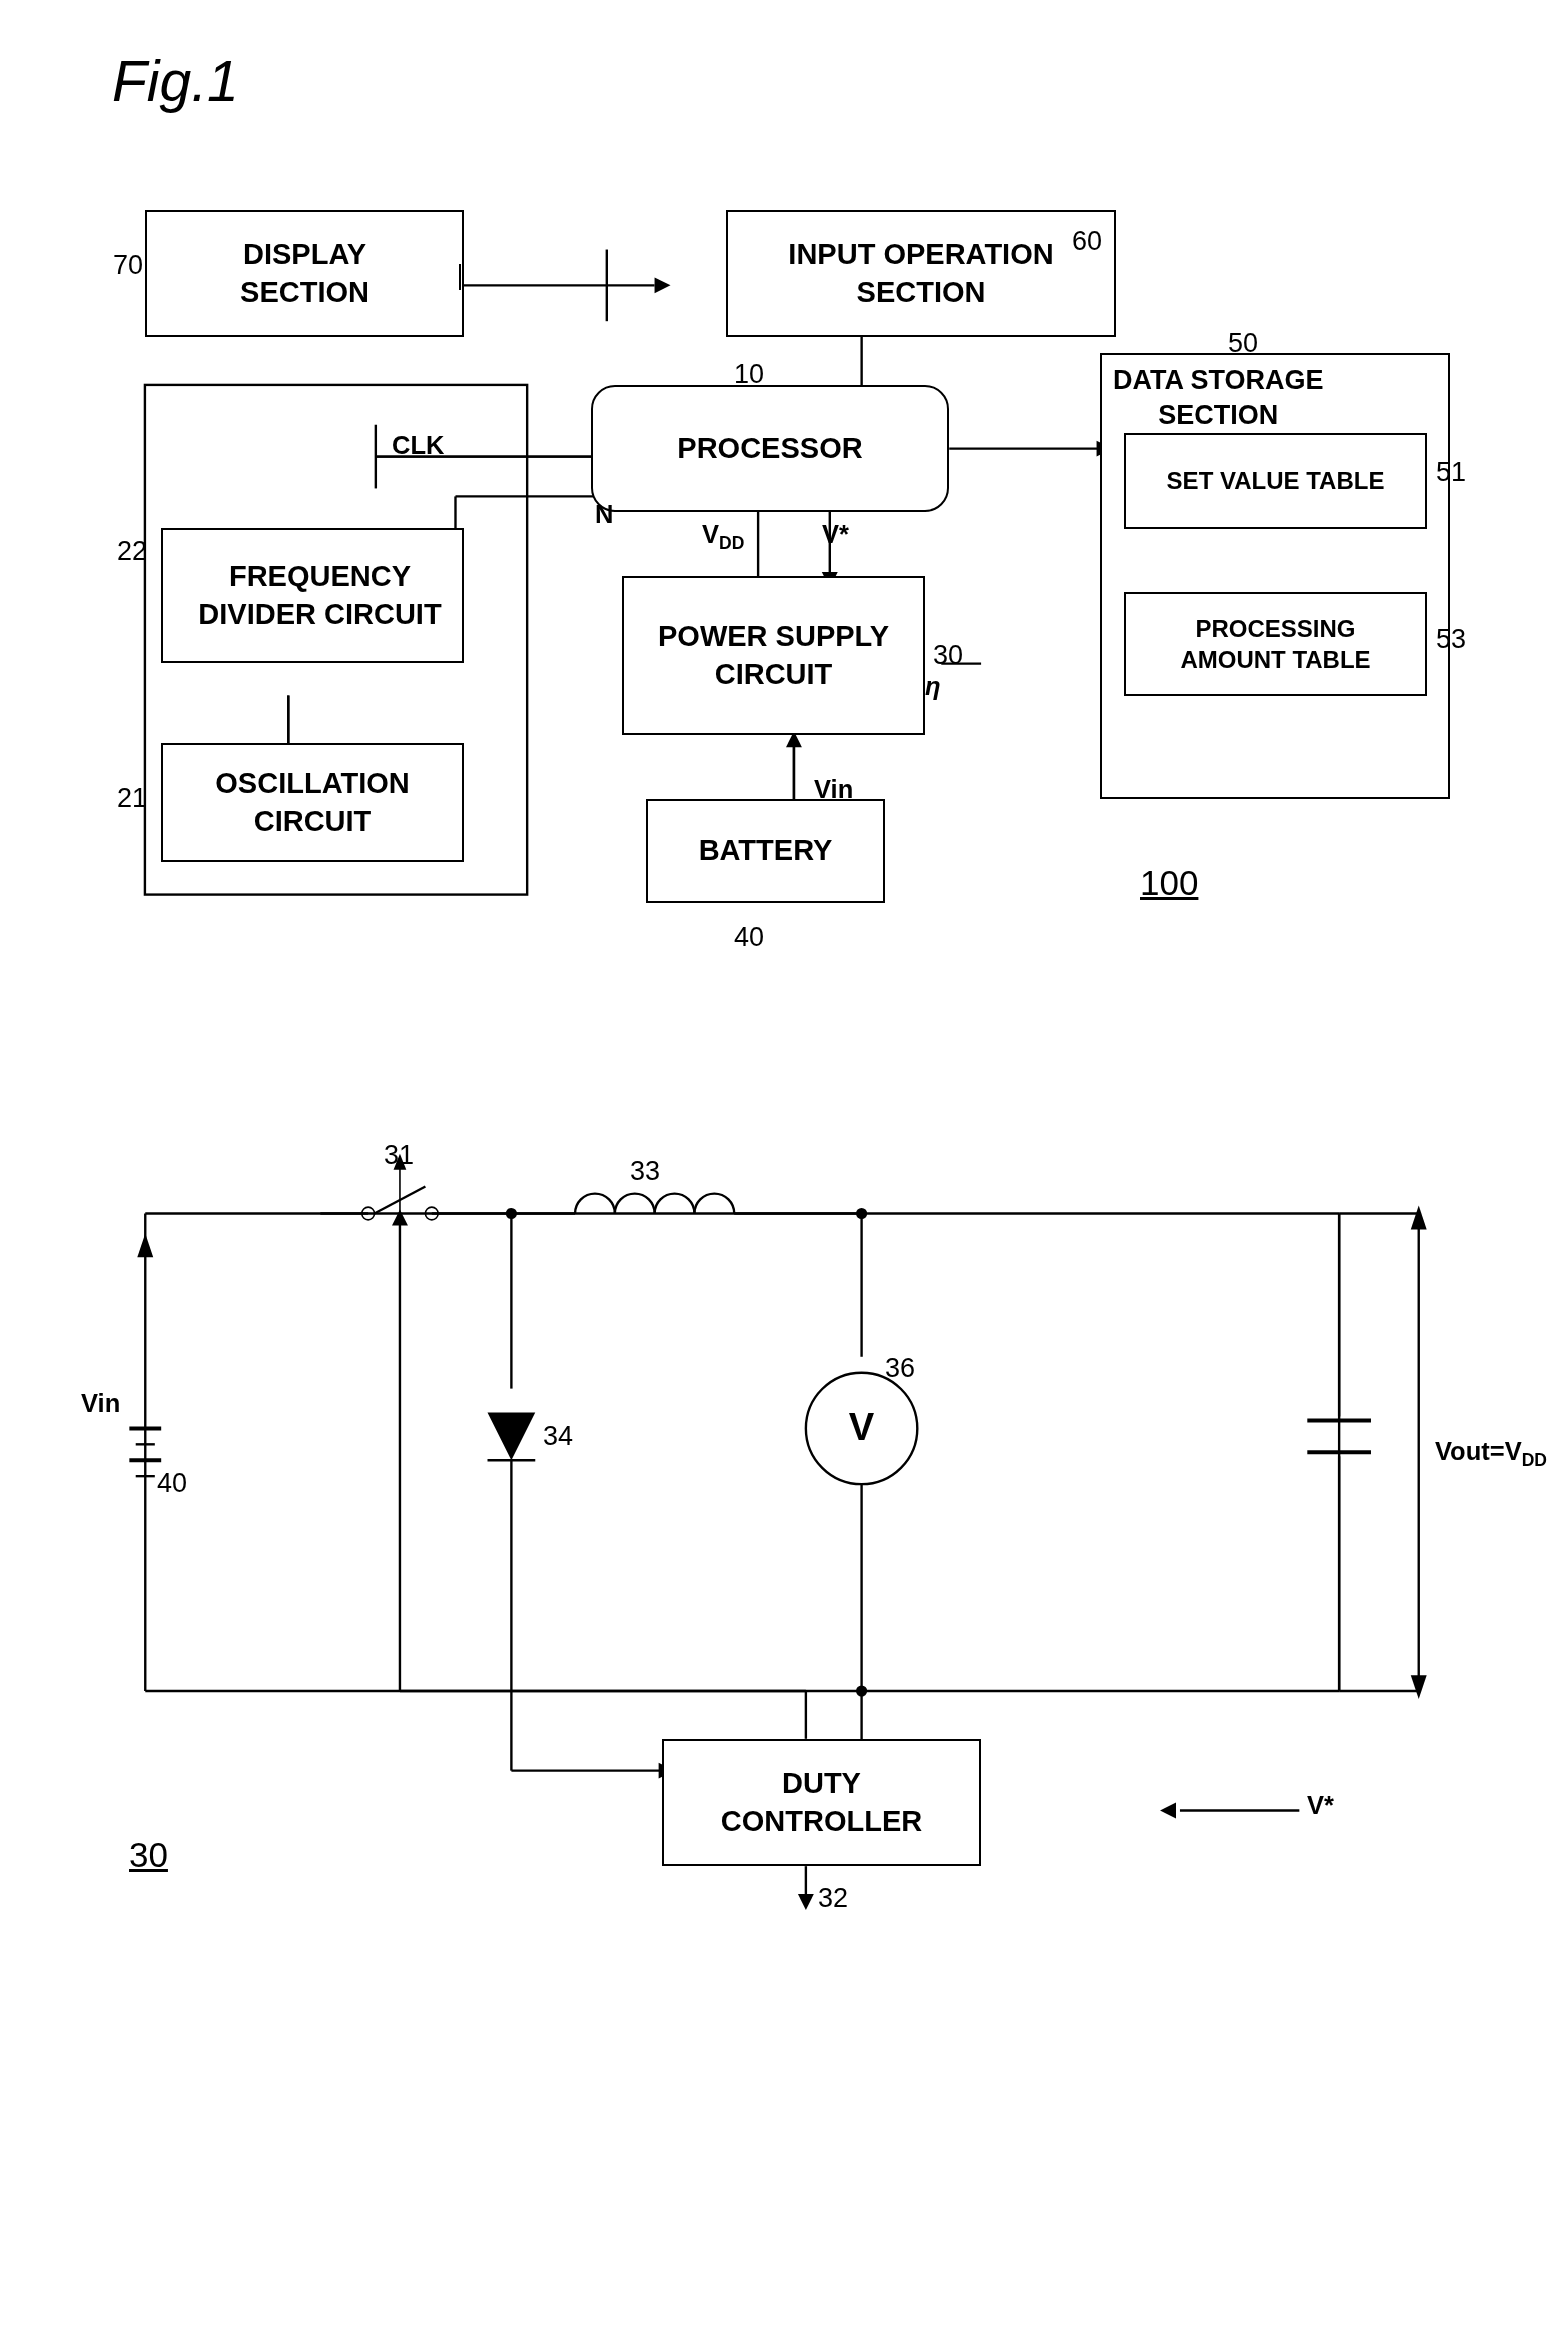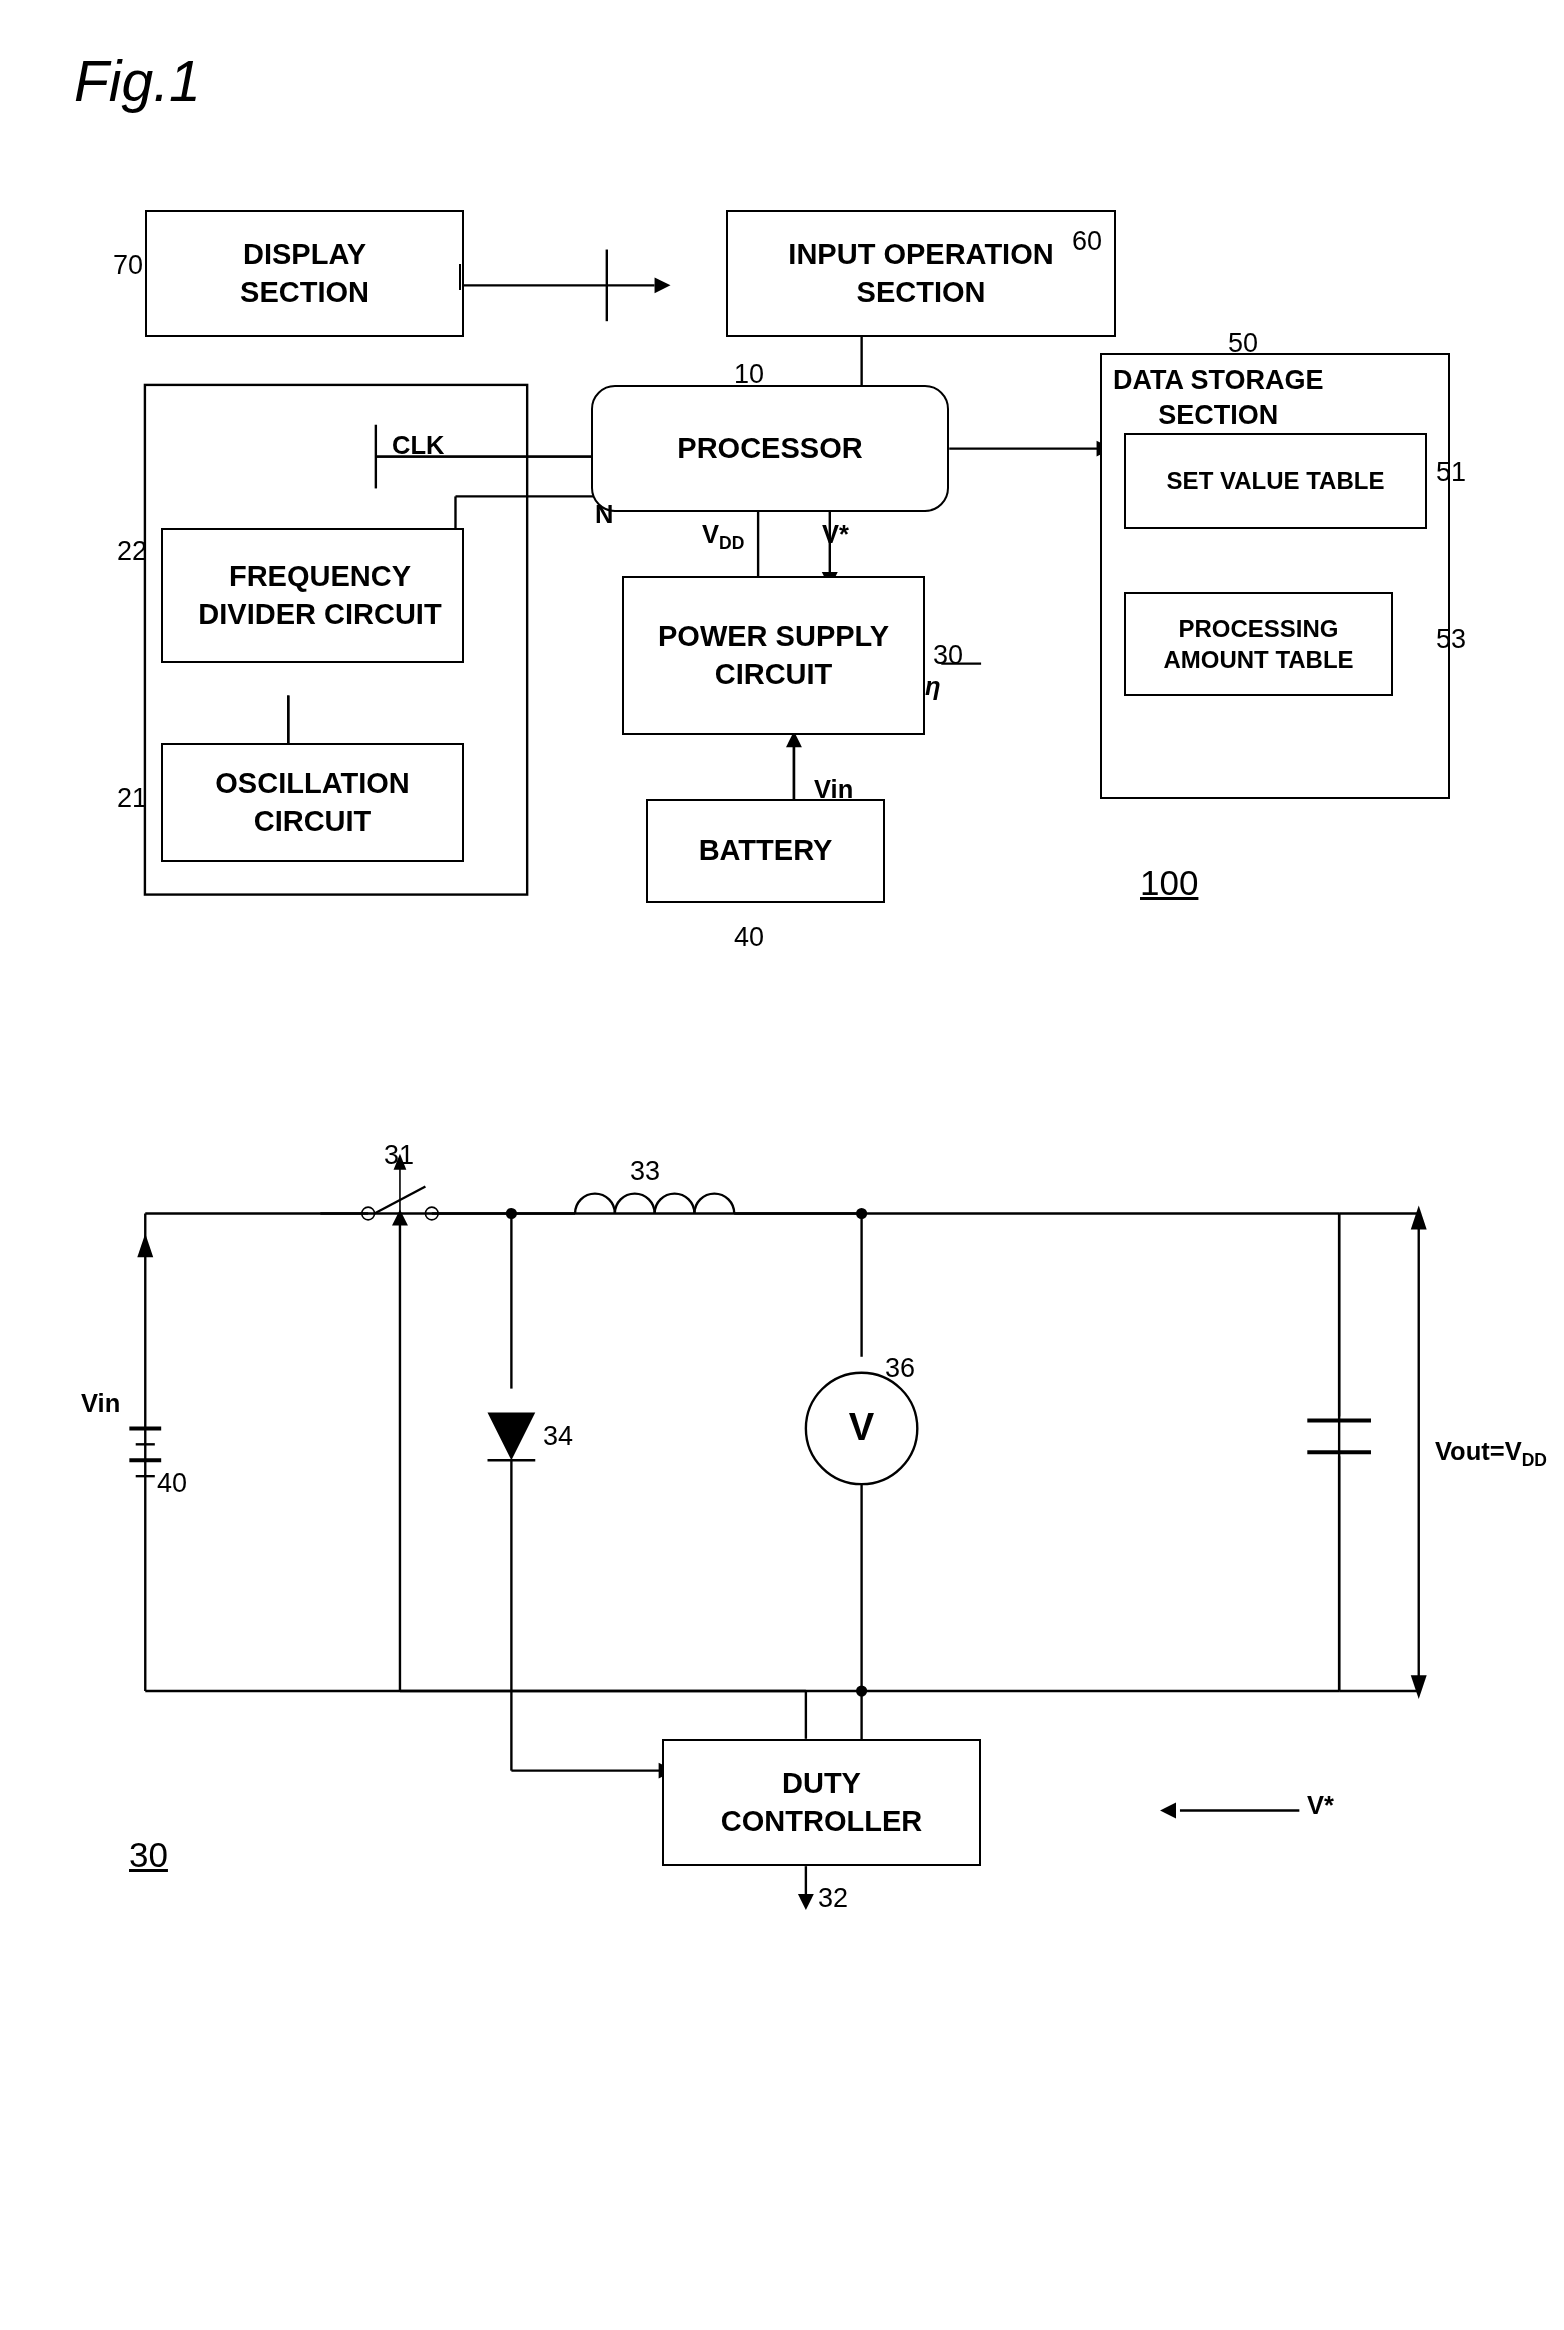--- a/index.html
+++ b/index.html
@@ -5,21 +5,21 @@
     * { box-sizing: border-box; margin: 0; padding: 0; }
     body {
       background: #fff;
       font-family: Arial, sans-serif;
       width: 1564px;
       min-height: 2330px;
       position: relative;
     }
     .page {
       width: 1564px;
-      padding: 48px 26px;
+      padding: 48px 64px;
     }
     .fig-title {
       font-size: 57px;
       font-style: italic;
       font-weight: normal;
       margin-bottom: 32px;
       margin-left: 48px;
     }
     
     .fig1-container {
@@ -178,21 +178,21 @@
     </div>
 
     <div class="box-inner" style="left:1059px; top:287px; width:303px; height:96px;">
       <span>SET VALUE TABLE</span>
     </div>
 
     <div class="ref-num" style="left:1371px; top:311px;">
       <span>51</span>
     </div>
 
-    <div class="box-inner" style="left:1059px; top:446px; width:269px; height:104px;justify-content:center;">
+    <div class="box-inner" style="left:1059px; top:446px; width:303px; height:104px;justify-content:center;">
       <span style="white-space:pre-line;">PROCESSING
 AMOUNT TABLE</span>
     </div>
 
     <div class="ref-num" style="left:1371px; top:478px;">
       <span>53</span>
     </div>
 
     <div class="box" style="left:96px; top:382px; width:303px; height:135px;">
       <span style="white-space:pre-line;margin-left:15px;">FREQUENCY

